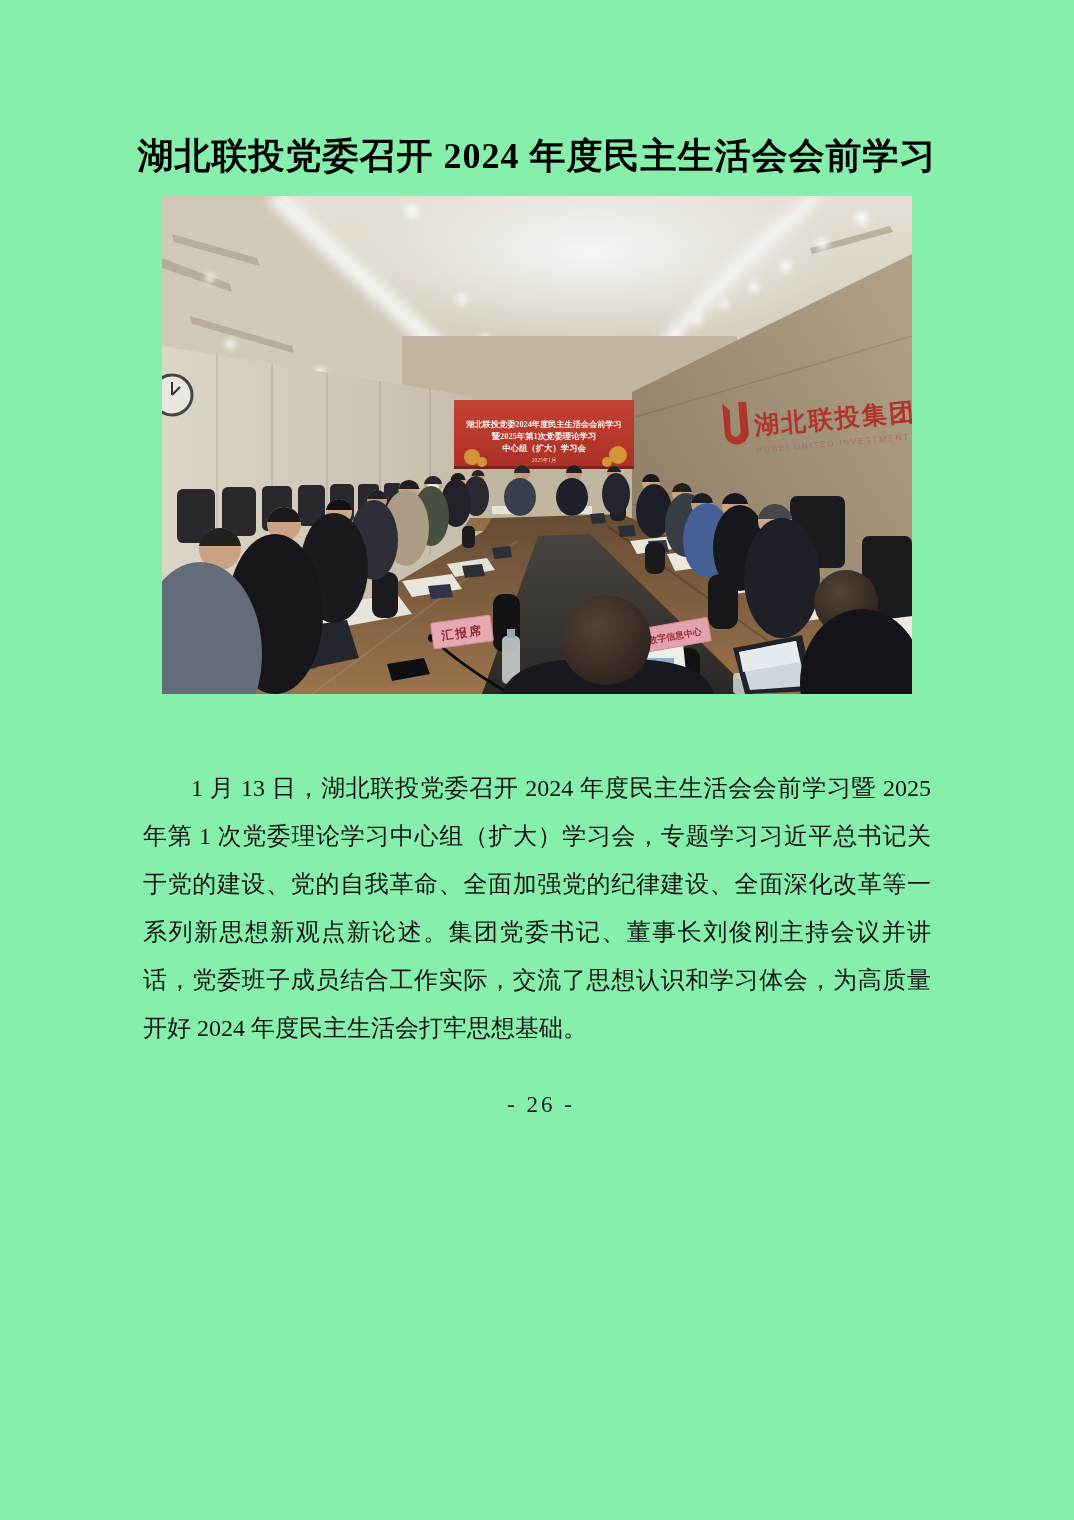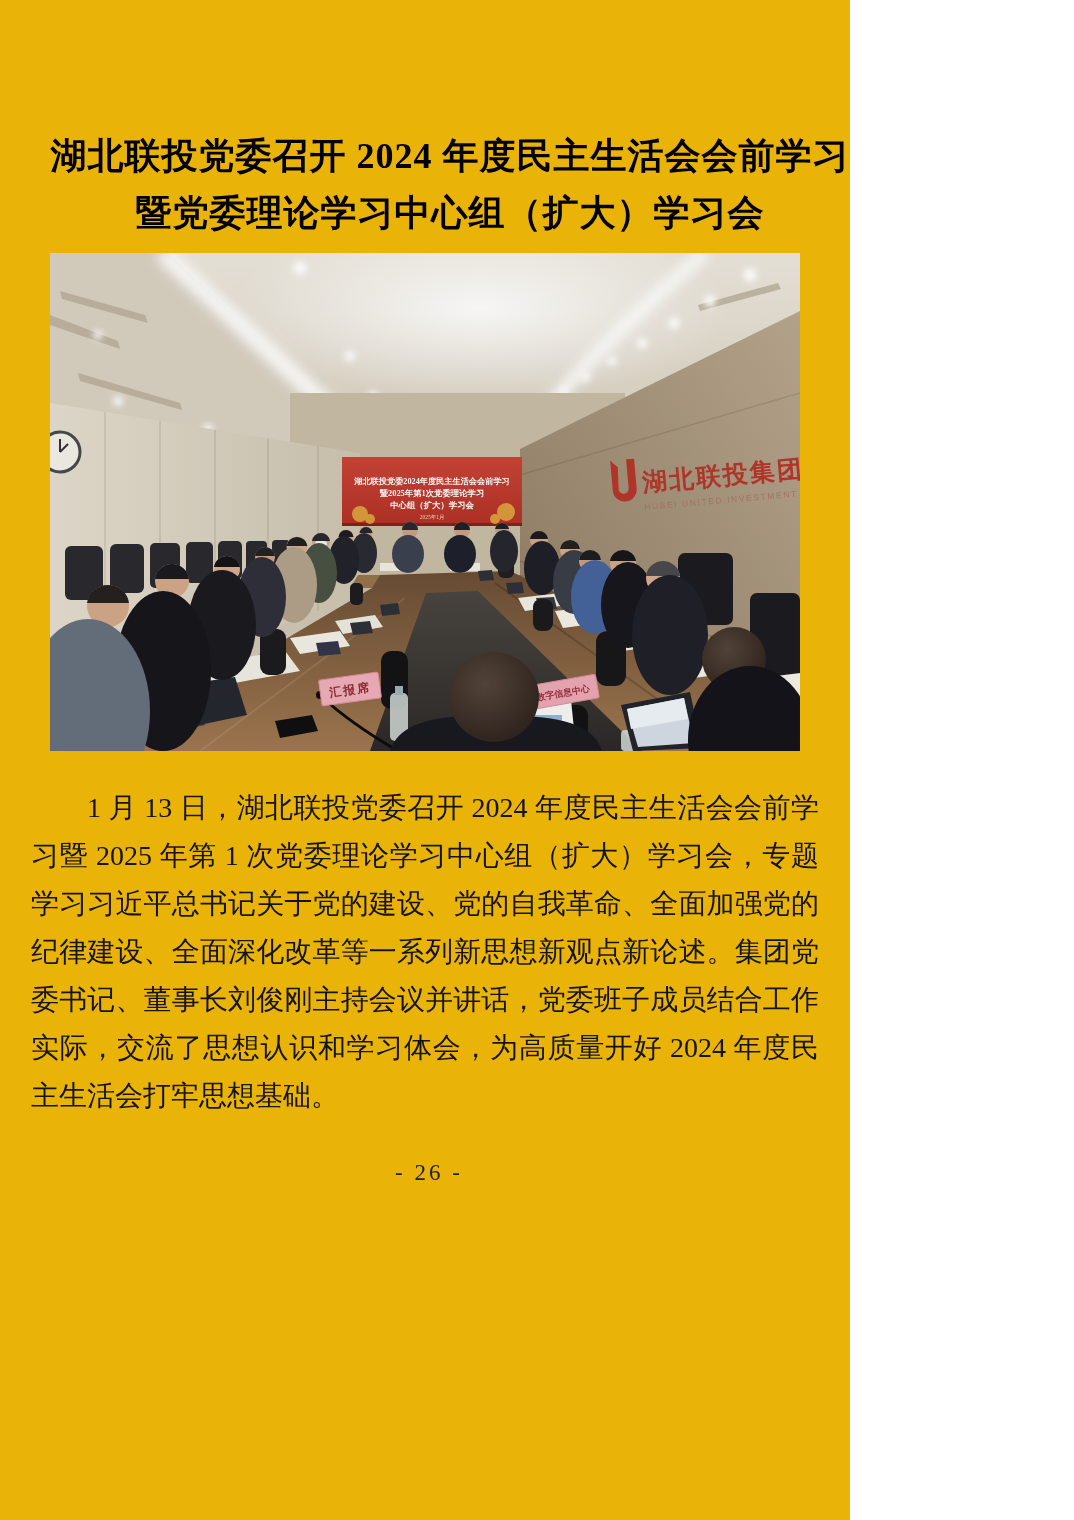--- a/index.html
+++ b/index.html
@@ -1,35 +1,34 @@
 <!DOCTYPE html>
 <html><head>
 <meta charset="utf-8">
 <style>
   html,body{margin:0;padding:0;background:#ffffff;}
   body{width:1074px;height:1520px;font-family:"Liberation Serif","DejaVu Serif",serif;color:#111;}
-  .page{position:relative;width:850px;height:1520px;background:#eab308;overflow:hidden;}
+  .page{position:relative;width:1074px;height:1520px;background:#86efac;overflow:hidden;}
   .doc-title{margin:128px auto 0;width:900px;text-align:center;font-size:36px;line-height:57px;
              font-weight:700;color:#000;letter-spacing:1px;}
   .photo-wrap{width:750px;height:498px;margin:11px auto 0;overflow:hidden;background:#cfc6b4;}
   .photo-wrap svg{display:block;}
-  .content{width:788px;margin:33px auto 0;font-size:28px;line-height:48px;text-align:justify;
+  .content{width:788px;margin:70px auto 0;font-size:24px;line-height:48px;text-align:justify;
            color:#141414;}
   .content p{margin:0;text-indent:2em;}
   .page-footer{margin-top:36px;text-align:center;font-size:23px;line-height:33px;color:#222;
                letter-spacing:3px;font-family:"Liberation Serif","DejaVu Serif",serif;margin-left:8px;}
 </style>
 </head>
 <body>
 
 <div class="page">
 
   <div class="doc-title">
     <div>湖北联投党委召开 2024 年度民主生活会会前学习</div>
-    <div>暨党委理论学习中心组（扩大）学习会</div>
   </div>
 
   <div class="photo-wrap">
   <svg width="750" height="498" viewBox="0 0 750 498" xmlns="http://www.w3.org/2000/svg">
     <defs>
       <linearGradient id="ceil" x1="0" y1="0" x2="0" y2="1">
         <stop offset="0" stop-color="#ece7dc"></stop>
             <stop offset="1" stop-color="#d6cdbc"></stop>
       </linearGradient>
       <linearGradient id="lwall" x1="0" y1="0" x2="1" y2="0">

